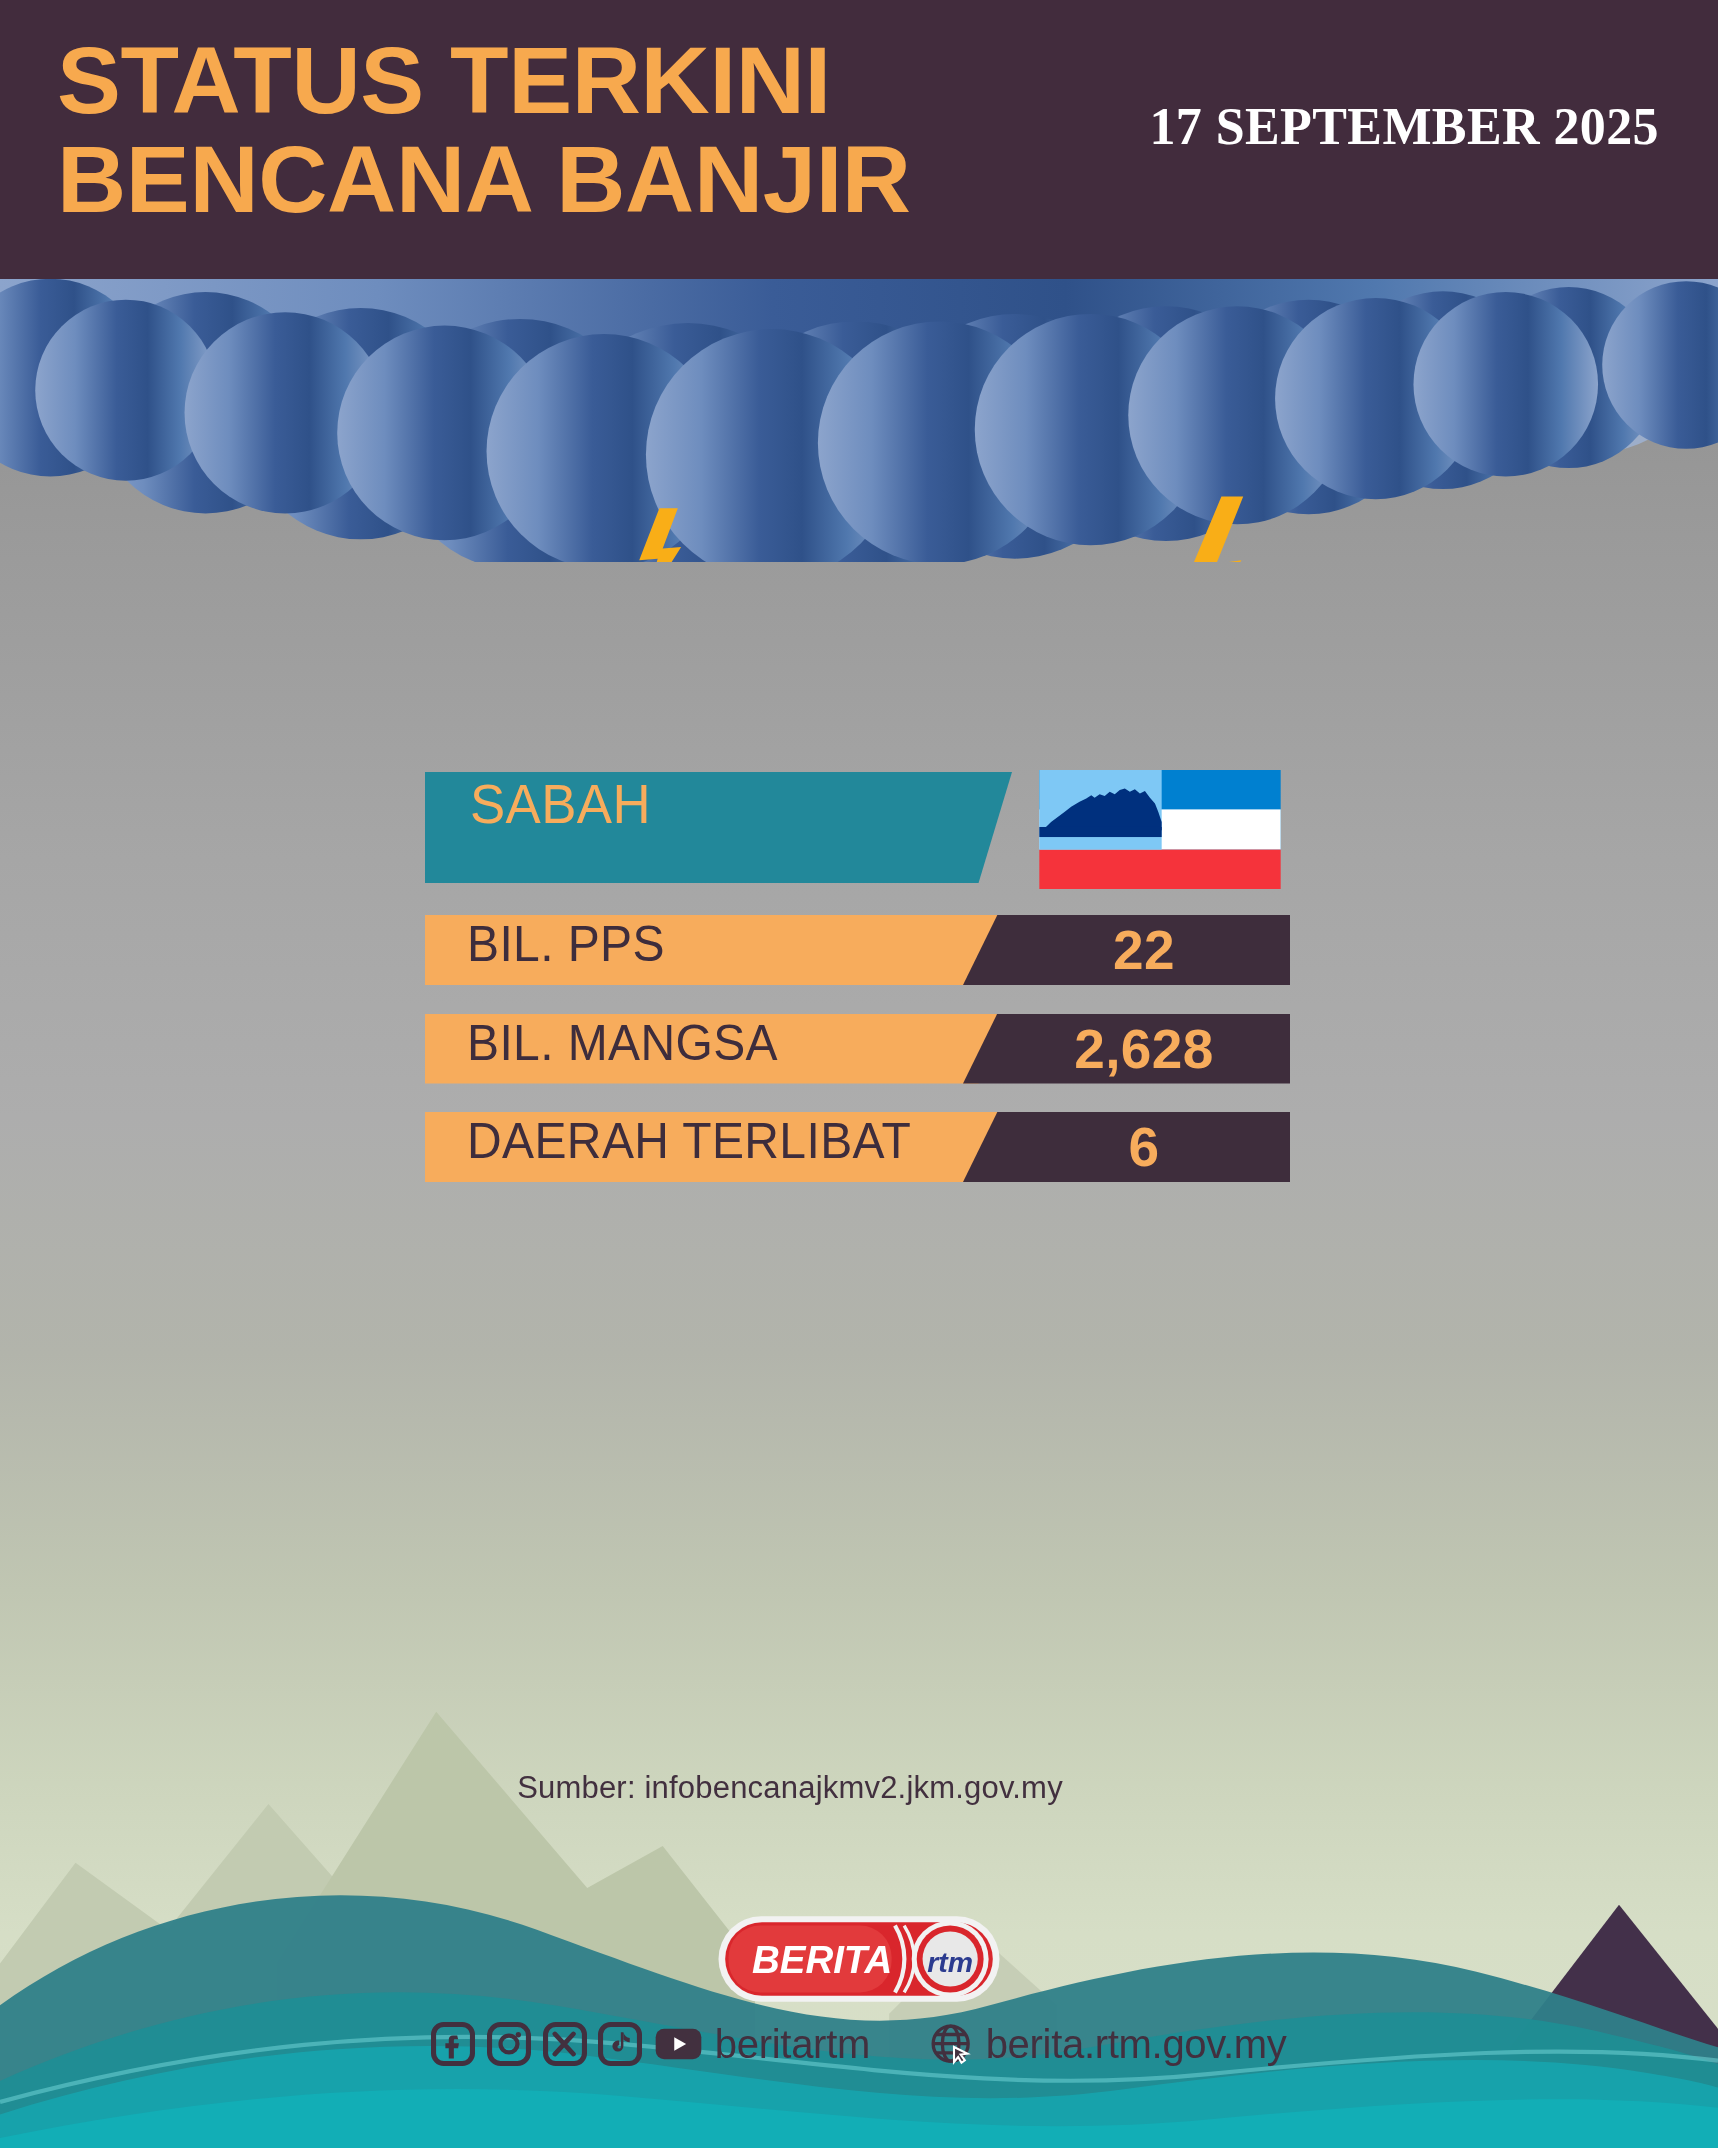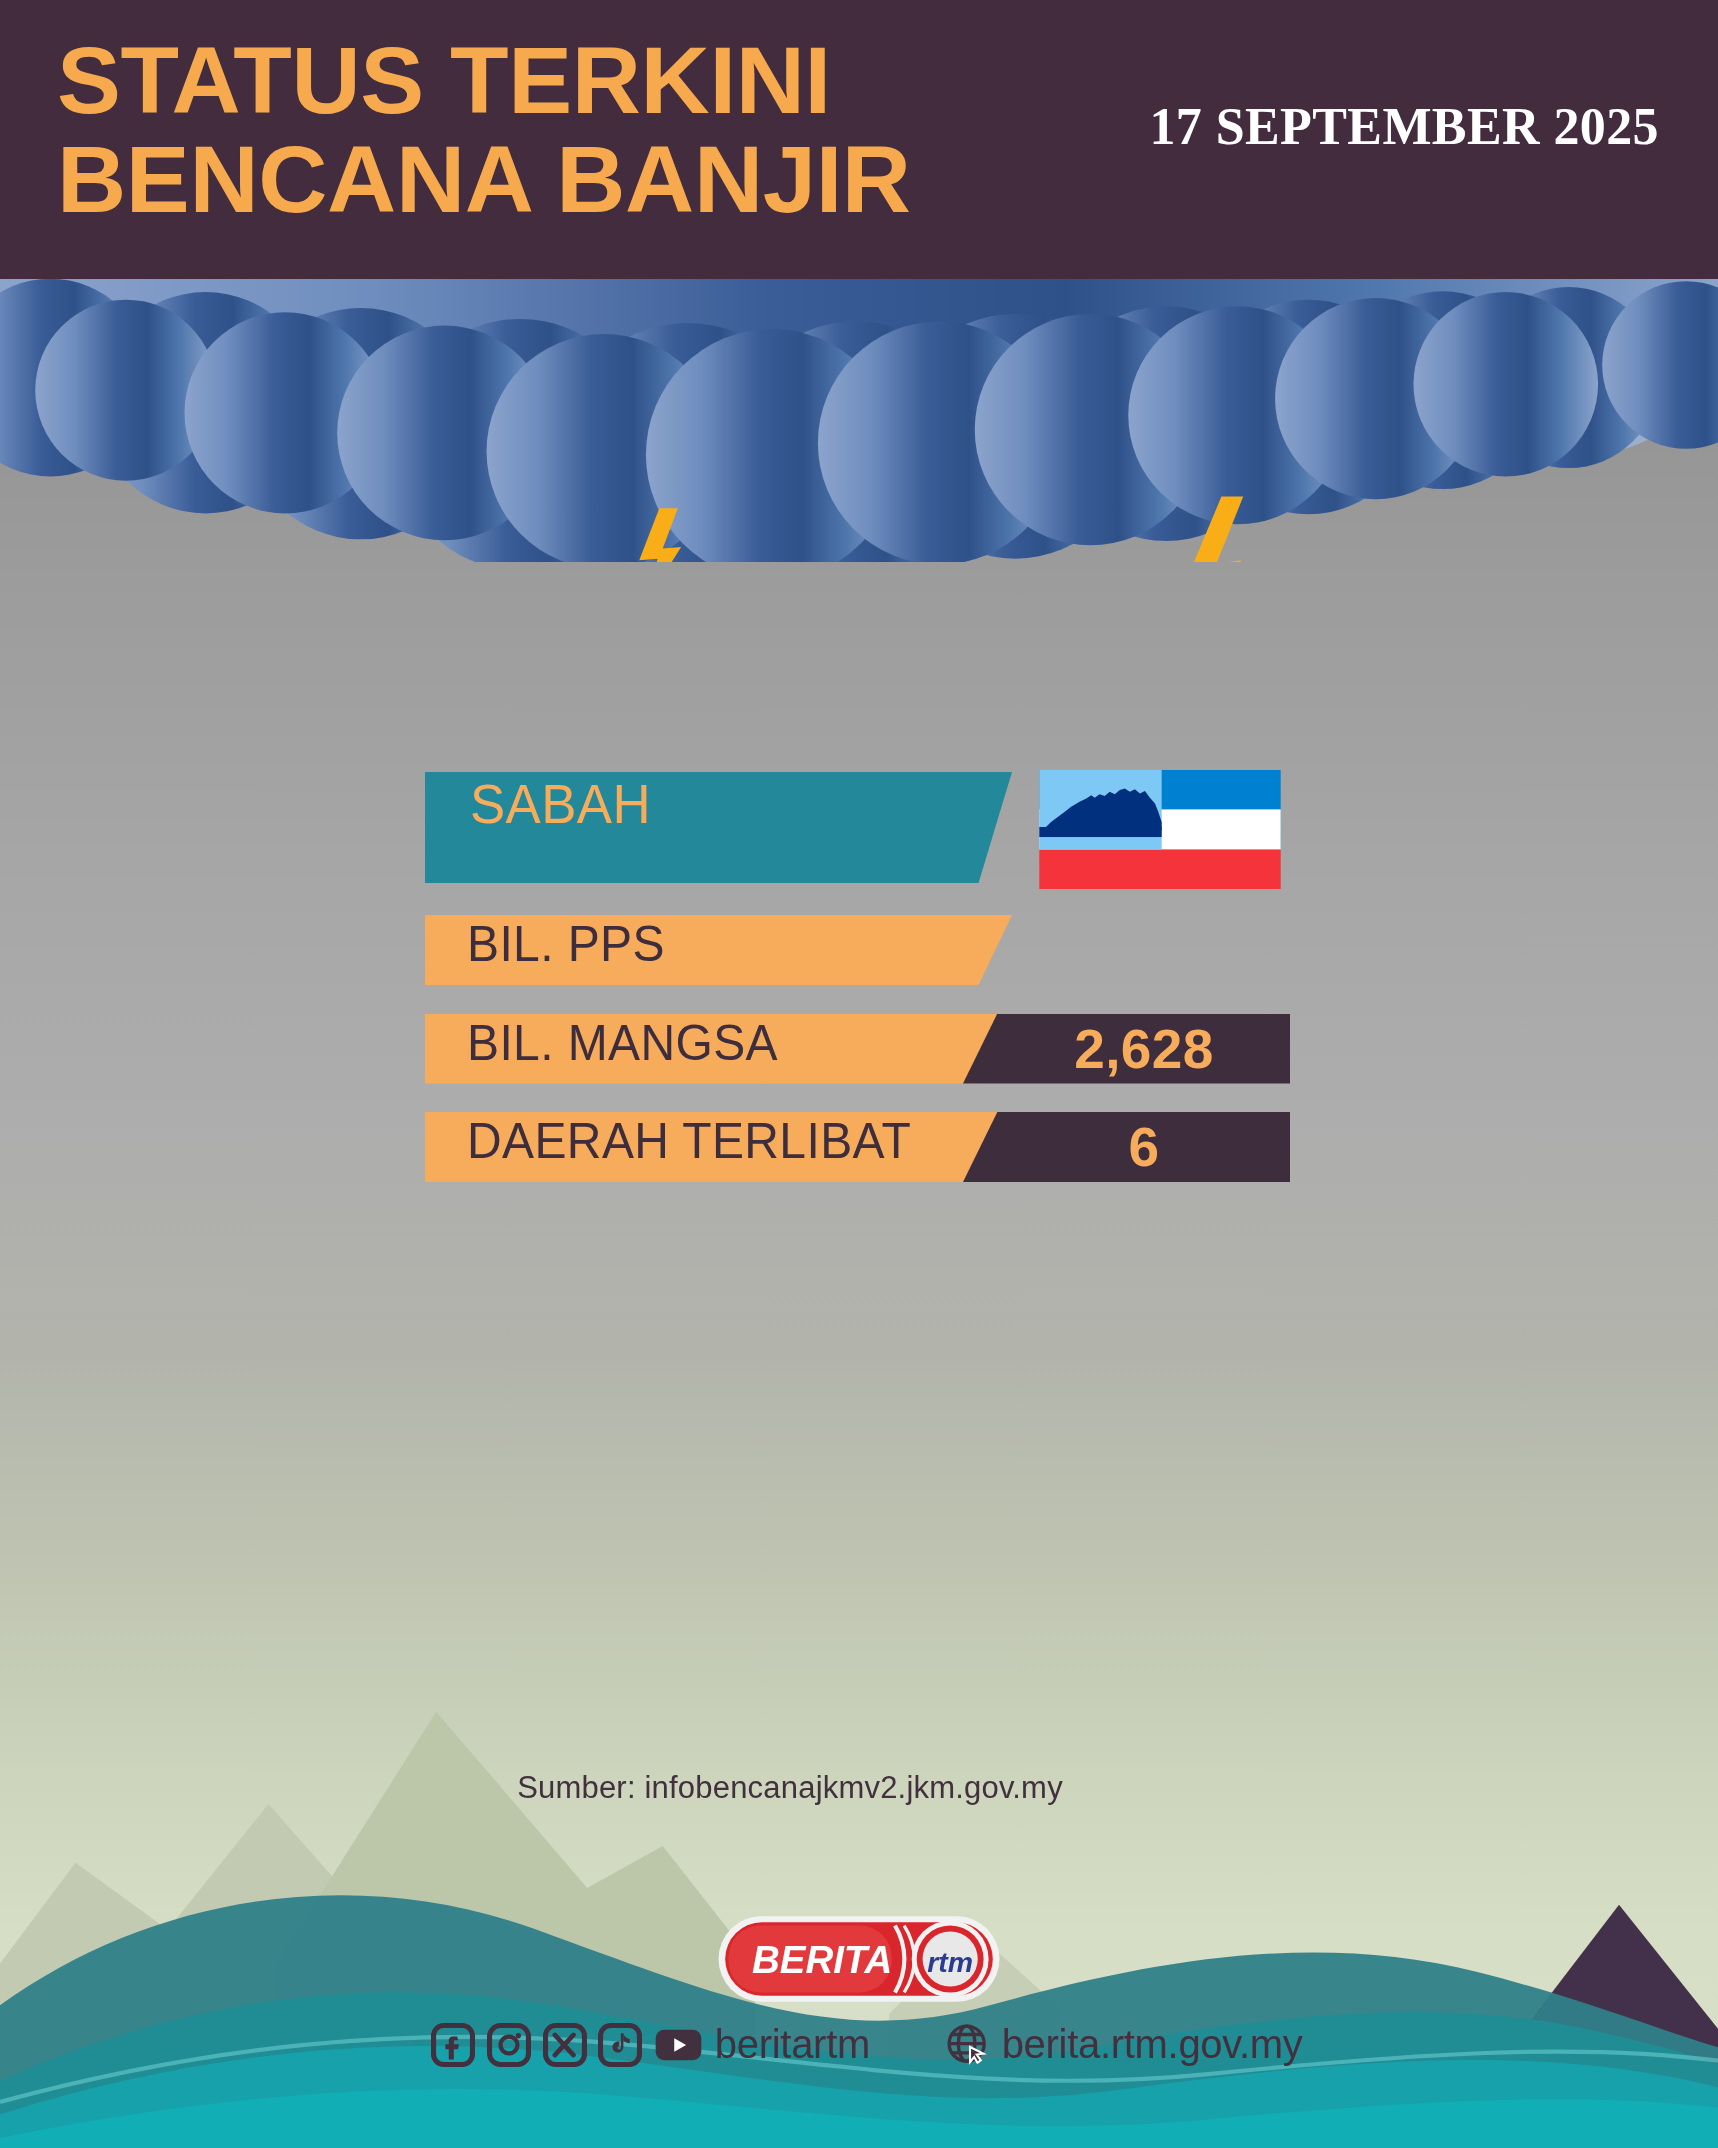--- a/index.html
+++ b/index.html
@@ -95,21 +95,21 @@
   
   .footer{position:absolute;left:0;bottom:0;width:1718px;height:252px;z-index:40;}
   .logo{
     position:absolute;left:50%;transform:translateX(-50%);
     top:17px;width:285px;height:92px;
   }
   .social-row{
     position:absolute;left:0;top:126px;width:1718px;
     display:flex;align-items:center;justify-content:center;gap:59px;
   }
-  .sgroup{display:flex;align-items:flex-end;gap:11.7px;margin-left:16px;}
+  .sgroup{display:flex;align-items:flex-start;gap:11.7px;}
   .shandle{
     color:#42303F;font-size:40px;letter-spacing:-0.3px;
     font-family:"Liberation Sans", sans-serif;
   }
   .sicon{display:inline-flex;}
 </style>
 </head>
 <body>
 
 <div id="poster">
@@ -219,20 +219,23 @@
                  L78 31 L84 26 L90 29 L96 24 L102 22 L108 26 L114 23 L120 28 L126 25
                  L132 33 L138 40 L142 50 L146 62 L146 72 Z" fill="#00307E"></path>
         <rect x="0" y="68" width="146" height="12" fill="#00307E"></rect>
       </svg>
     </div>
 
     <div class="row">
       <div class="label-box">
         <span class="label-txt">BIL. PPS</span>
       </div>
+      <div class="value-box">
+        <span class="value-txt">22</span>
+      </div>
     </div>
 
 
     <div class="row">
       <div class="label-box">
         <span class="label-txt">BIL. MANGSA</span>
       </div>
       <div class="value-box">
         <span class="value-txt">2,628</span>
       </div>

